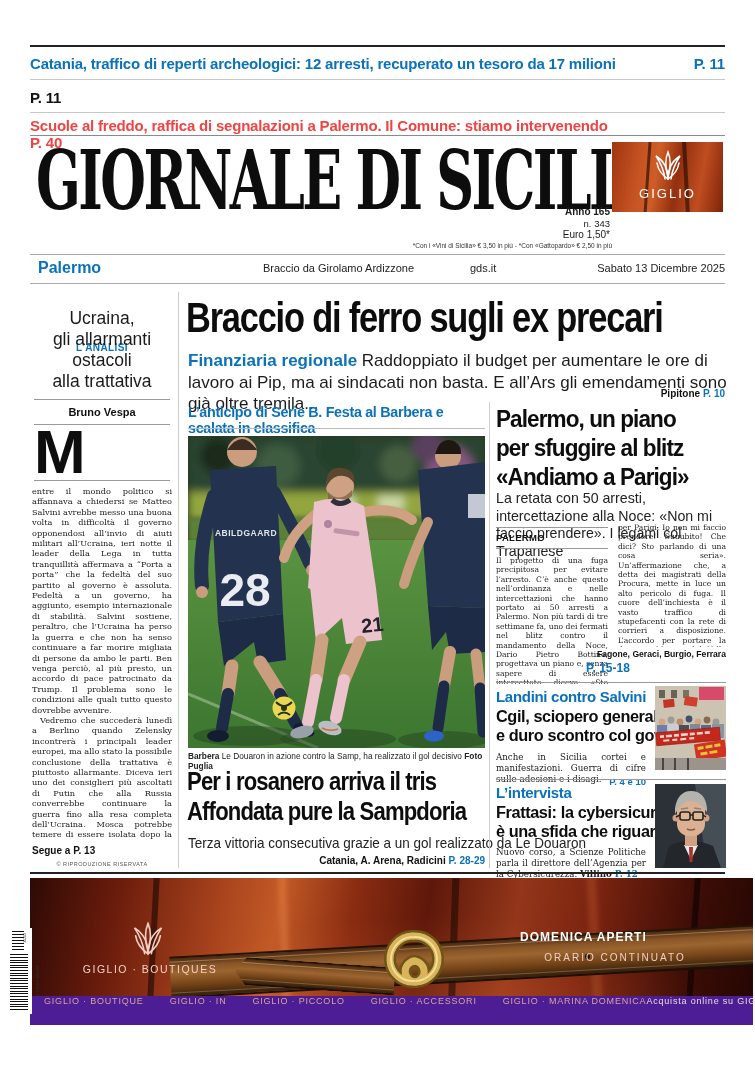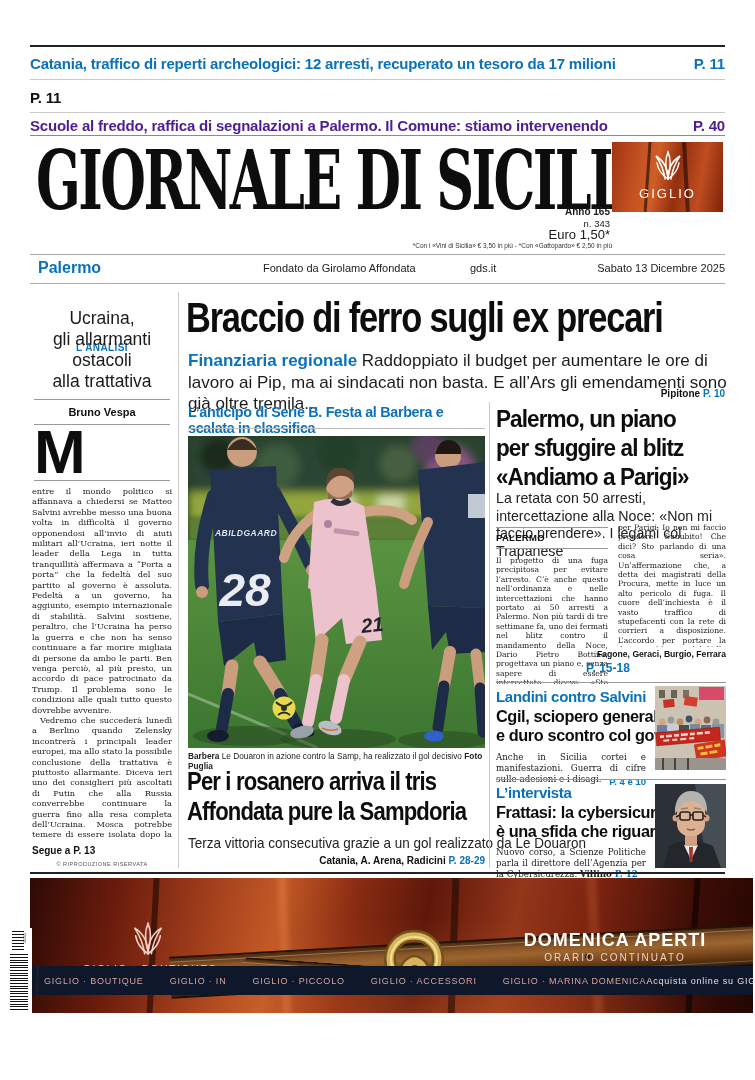--- a/index.html
+++ b/index.html
@@ -11,22 +11,22 @@
   .bold{font-weight:bold;}
   .hl-row{position:absolute;left:30px;width:695px;display:flex;justify-content:space-between;
           font-weight:bold;font-size:15px;letter-spacing:-0.2px;}
   .serifbody{font-family:"DejaVu Serif","Liberation Serif",serif;text-align:justify;color:#1a1a1a;}
   .kicker-blue{color:#0a72ba;font-weight:bold;}
   .sqz{transform-origin:left top;white-space:nowrap;}
   .vert-rule{position:absolute;width:1px;background:#ccc;}
   .pgno{color:#0a72ba;font-weight:bold;}
   .photo-frame{position:absolute;overflow:hidden;background:#444;}
   svg text{font-family:"Liberation Sans",sans-serif;}
-  .ad-strip{position:absolute;left:30px;top:966px;width:723px;height:29px;background:#0f172a;
-            display:flex;align-items:center;gap:0;font-size:9px;letter-spacing:.8px;color:#d8a49c;}
+  .ad-strip{position:absolute;left:30px;top:996px;width:723px;height:29px;background:#4c1d95;
+            display:flex;gap:0;font-size:9px;letter-spacing:.8px;color:#d8a49c;}
   .ad-strip span{white-space:nowrap;}
   .belt-band{position:absolute;background:linear-gradient(#4a2a12 0%,#8a5627 22%,#9c6530 40%,#744317 70%,#35200c 100%);
              border-top:2px solid #241406;border-bottom:2px solid #1c0f05;}
   .belt-band::before{content:"";position:absolute;left:0;right:0;top:3px;height:1px;background:rgba(255,230,180,.35);}
   .belt-band::after{content:"";position:absolute;left:0;right:0;bottom:3px;height:1px;background:rgba(255,230,180,.25);}
 </style>
 </head>
 <body>
 
 <div id="page">
@@ -34,21 +34,21 @@
   <div class="abs" style="left:30px;top:45px;width:695px;height:2px;background:#222;"></div>
   <div class="hl-row" style="top:55px;color:#0a72ba;">
     <span>Catania, traffico di reperti archeologici: 12 arresti, recuperato un tesoro da 17 milioni</span>
     <span>P. 11</span>
   </div>
   <div class="rule" style="left:30px;top:79px;width:695px;"></div>
   <div class="hl-row" style="top:89px;color:#121212;">
     <span>P. 11</span>
   </div>
   <div class="rule" style="left:30px;top:112px;width:695px;"></div>
-  <div class="hl-row" style="top:117px;color:#4c1d95;">
+  <div class="hl-row" style="top:117px;color:#ef4444;flex-direction:column;">
     <span>Scuole al freddo, raffica di segnalazioni a Palermo. Il Comune: stiamo intervenendo</span>
     <span>P. 40</span>
   </div>
   <div class="abs" style="left:30px;top:135px;width:695px;height:1px;background:#8a8a8a;"></div>
 
   <div class="abs sqz" style="left:36px;top:139px;font-family:'DejaVu Serif',serif;font-weight:bold;font-size:82px;line-height:1;letter-spacing:-4px;color:#0d0d0d;transform:scaleX(0.64);">GIORNALE DI SICILIA</div>
 
   <div class="abs" style="left:612px;top:142px;width:111px;height:70px;overflow:hidden;
               background:linear-gradient(100deg,#a03512 0%,#c65322 26%,#cf5d27 40%,#93300f 58%,#bf4d20 78%,#7e2309 100%);">
     <div class="abs" style="left:34px;top:-4px;width:3px;height:80px;background:rgba(20,5,2,.6);transform:rotate(4deg);"></div>
@@ -61,27 +61,27 @@
         <path d="M16,30 C10,26 6,20 5,14"></path>
         <path d="M16,30 C22,26 26,20 27,14"></path>
       </g>
     </svg>
     <div class="abs" style="left:0;top:44px;width:111px;text-align:center;color:#fff;font-size:13px;letter-spacing:2px;">GIGLIO</div>
   </div>
 
   <div class="abs" style="left:430px;top:206px;width:180px;text-align:right;line-height:11.5px;color:#1a1a1a;">
     <div style="font-weight:bold;font-size:10px;">Anno 165</div>
     <div style="font-size:9.5px;">n. 343</div>
-    <div style="font-size:13px;">Euro 1,50*</div>
+    <div style="font-size:10px;">Euro 1,50*</div>
   </div>
   <div class="abs" style="left:330px;top:242px;width:282px;text-align:right;font-size:6.5px;color:#333;">*Con i «Vini di Sicilia» € 3,50 in più - *Con «Gattopardo» € 2,50 in più</div>
 
   <div class="rule" style="left:30px;top:254px;width:695px;background:#aaa;"></div>
   <div class="abs bold blue" style="left:38px;top:259px;font-size:16px;">Palermo</div>
-  <div class="abs" style="left:263px;top:262px;font-size:11px;color:#222;">Fondato da Girolamo Affondata</div>
+  <div class="abs" style="left:263px;top:262px;font-size:11px;color:#222;">Braccio da Girolamo Ardizzone</div>
   <div class="abs" style="left:470px;top:262px;font-size:11px;color:#222;">gds.it</div>
   <div class="abs" style="left:525px;top:262px;width:200px;text-align:right;font-size:11px;color:#222;">Sabato 13 Dicembre 2025</div>
   <div class="rule" style="left:30px;top:283px;width:695px;background:#aaa;"></div>
 
   <div class="abs" style="left:32px;top:294px;width:140px;text-align:center;font-size:10px;font-weight:bold;color:#0a72ba;letter-spacing:.4px;margin-top:48px;">L’ANALISI</div>
   <div class="abs" style="left:30px;top:308px;width:144px;text-align:center;font-size:17.5px;line-height:21px;color:#1a1a1a;">
     <div>Ucraina,</div>
     <div>gli allarmanti</div>
     <div>ostacoli</div>
     <div>alla trattativa</div>
@@ -106,21 +106,21 @@
     <span>Raddoppiato il budget per aumentare le ore di lavoro ai Pip, ma ai sindacati non basta. E all’Ars gli emendamenti sono già oltre tremila...</span>
   </div>
   <div class="abs" style="left:500px;top:388px;width:225px;text-align:right;font-size:10px;">
     <span class="bold">Pipitone</span>
     <span class="pgno">P. 10</span>
   </div>
 
   <div class="abs bold blue" style="left:188px;top:404px;width:297px;font-size:14.3px;letter-spacing:-0.3px;">L’anticipo di Serie B. Festa al Barbera e scalata in classifica</div>
   <div class="rule" style="left:188px;top:428px;width:297px;background:#bbb;"></div>
 
-  <div class="photo-frame" style="left:188px;top:436px;width:297px;height:312px;font-style:italic;">
+  <div class="photo-frame" style="left:188px;top:436px;width:297px;height:312px;">
     <svg width="297" height="312" viewBox="0 0 297 312">
       <defs>
         <linearGradient id="pitchG" x1="0" y1="0" x2="0" y2="1">
           <stop offset="0" stop-color="#5a9340"></stop>
             <stop offset="1" stop-color="#3c7630"></stop>
         </linearGradient>
         <filter id="b4">
             <feGaussianBlur stdDeviation="4"></feGaussianBlur>
           </filter>
         <filter id="b2">
@@ -377,21 +377,21 @@
       <g fill="none" stroke="#f2cfc6" stroke-width="1.4" stroke-linecap="round">
         <path d="M16,30 C16,20 12,12 4,7 C10,16 12,22 13,30"></path>
         <path d="M16,30 C16,20 20,12 28,7 C22,16 20,22 19,30"></path>
         <path d="M16,28 C13,18 13,10 16,3 C19,10 19,18 16,28"></path>
         <path d="M16,30 C10,26 6,20 5,14"></path>
         <path d="M16,30 C22,26 26,20 27,14"></path>
       </g>
     </svg>
     <div class="abs" style="left:35px;top:85px;width:170px;text-align:center;color:#f2cfc6;font-size:10.5px;letter-spacing:1.5px;">GIGLIO · BOUTIQUES</div>
 
-    <div class="abs bold" style="left:490px;top:52px;width:190px;text-align:center;color:#ffffff;font-size:18px;letter-spacing:1px;">DOMENICA APERTI</div>
+    <div class="abs bold" style="left:490px;top:52px;width:190px;text-align:left;color:#ffffff;font-size:12px;letter-spacing:1px;">DOMENICA APERTI</div>
     <div class="abs" style="left:490px;top:74px;width:190px;text-align:center;color:#eed0c5;font-size:10px;letter-spacing:2px;">ORARIO CONTINUATO</div>
   </div>
 
   <div class="ad-strip" style="padding:0 14px;box-sizing:border-box;">
     <span style="margin-right:26px;">GIGLIO · BOUTIQUE</span>
     <span style="margin-right:26px;">GIGLIO · IN</span>
     <span style="margin-right:26px;">GIGLIO · PICCOLO</span>
     <span style="margin-right:26px;">GIGLIO · ACCESSORI</span>
     <span>GIGLIO · MARINA DOMENICA</span>
     <span style="margin-left:auto;color:#e9dcd6;">Acquista online su GIGLIO.COM</span>

